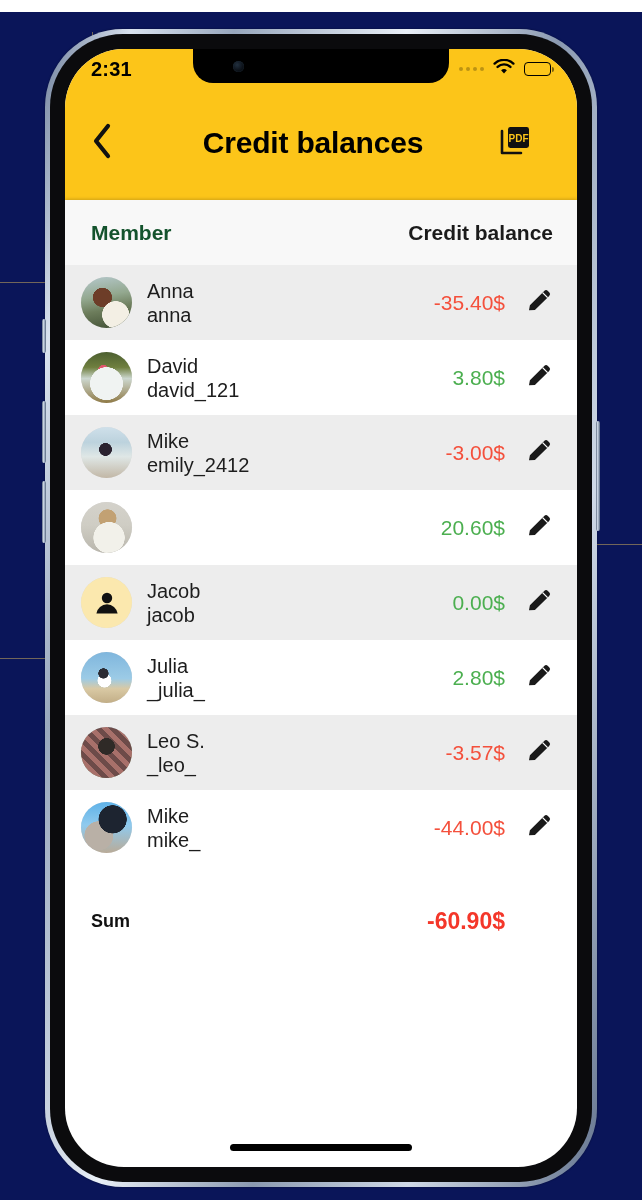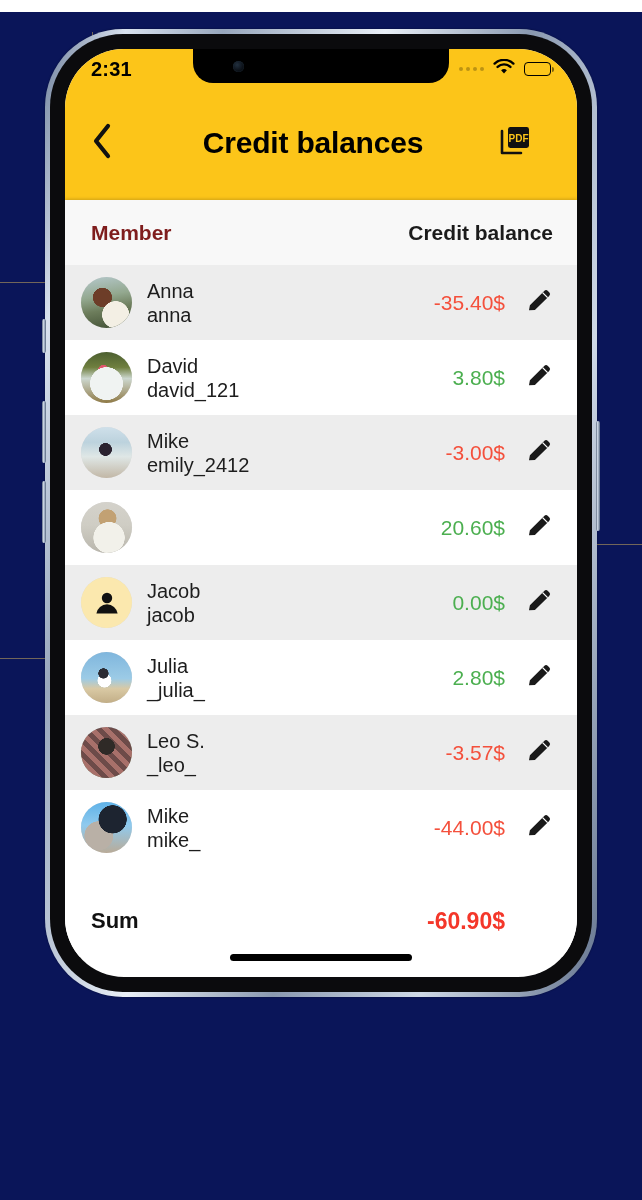--- a/index.html
+++ b/index.html
@@ -30,21 +30,21 @@
     height: 1px;
   }
   .faint-line.v { width: 1px; height: auto; }
 
   
   #device {
     position: absolute;
     left: 45px;
     top: 29px;
     width: 552px;
-    height: 968px;
+    height: 1158px;
     border-radius: 78px;
     background: linear-gradient(105deg,#6e7f9a 0%,#d9e2ef 10%,#98a7bd 22%,#e9eff7 42%,#8a99b0 60%,#cfd9e7 78%,#65758f 100%);
     box-shadow: 0 0 2px rgba(0,0,0,0.4);
   }
   #device-inner {
     position: absolute;
     left: 5px;
     top: 5px;
     right: 5px;
     bottom: 5px;
@@ -197,21 +197,21 @@
     background: #F8F8F8;
     display: flex;
     align-items: center;
     box-sizing: border-box;
     padding: 0 24px 0 26px;
     box-shadow: 0 -1px 3px rgba(0,0,0,0.18);
   }
   #column-header .col-member {
     font-size: 21px;
     font-weight: bold;
-    color: #7f1d1d;
+    color: #14532d;
   }
   #column-header .col-balance {
     margin-left: auto;
     font-size: 21px;
     font-weight: bold;
     color: #1b1b1b;
   }
 
   
   #member-list {
@@ -286,21 +286,21 @@
     top: 836px;
     width: 100%;
     height: 72px;
     display: flex;
     align-items: center;
     padding: 0 72px 0 26px;
     box-sizing: border-box;
     background: #ffffff;
   }
   #sum-label {
-    font-size: 22px;
+    font-size: 18px;
     font-weight: bold;
     color: #111;
   }
   #sum-value {
     margin-left: auto;
     font-size: 23px;
     font-weight: bold;
     color: #F4372A;
   }
 

